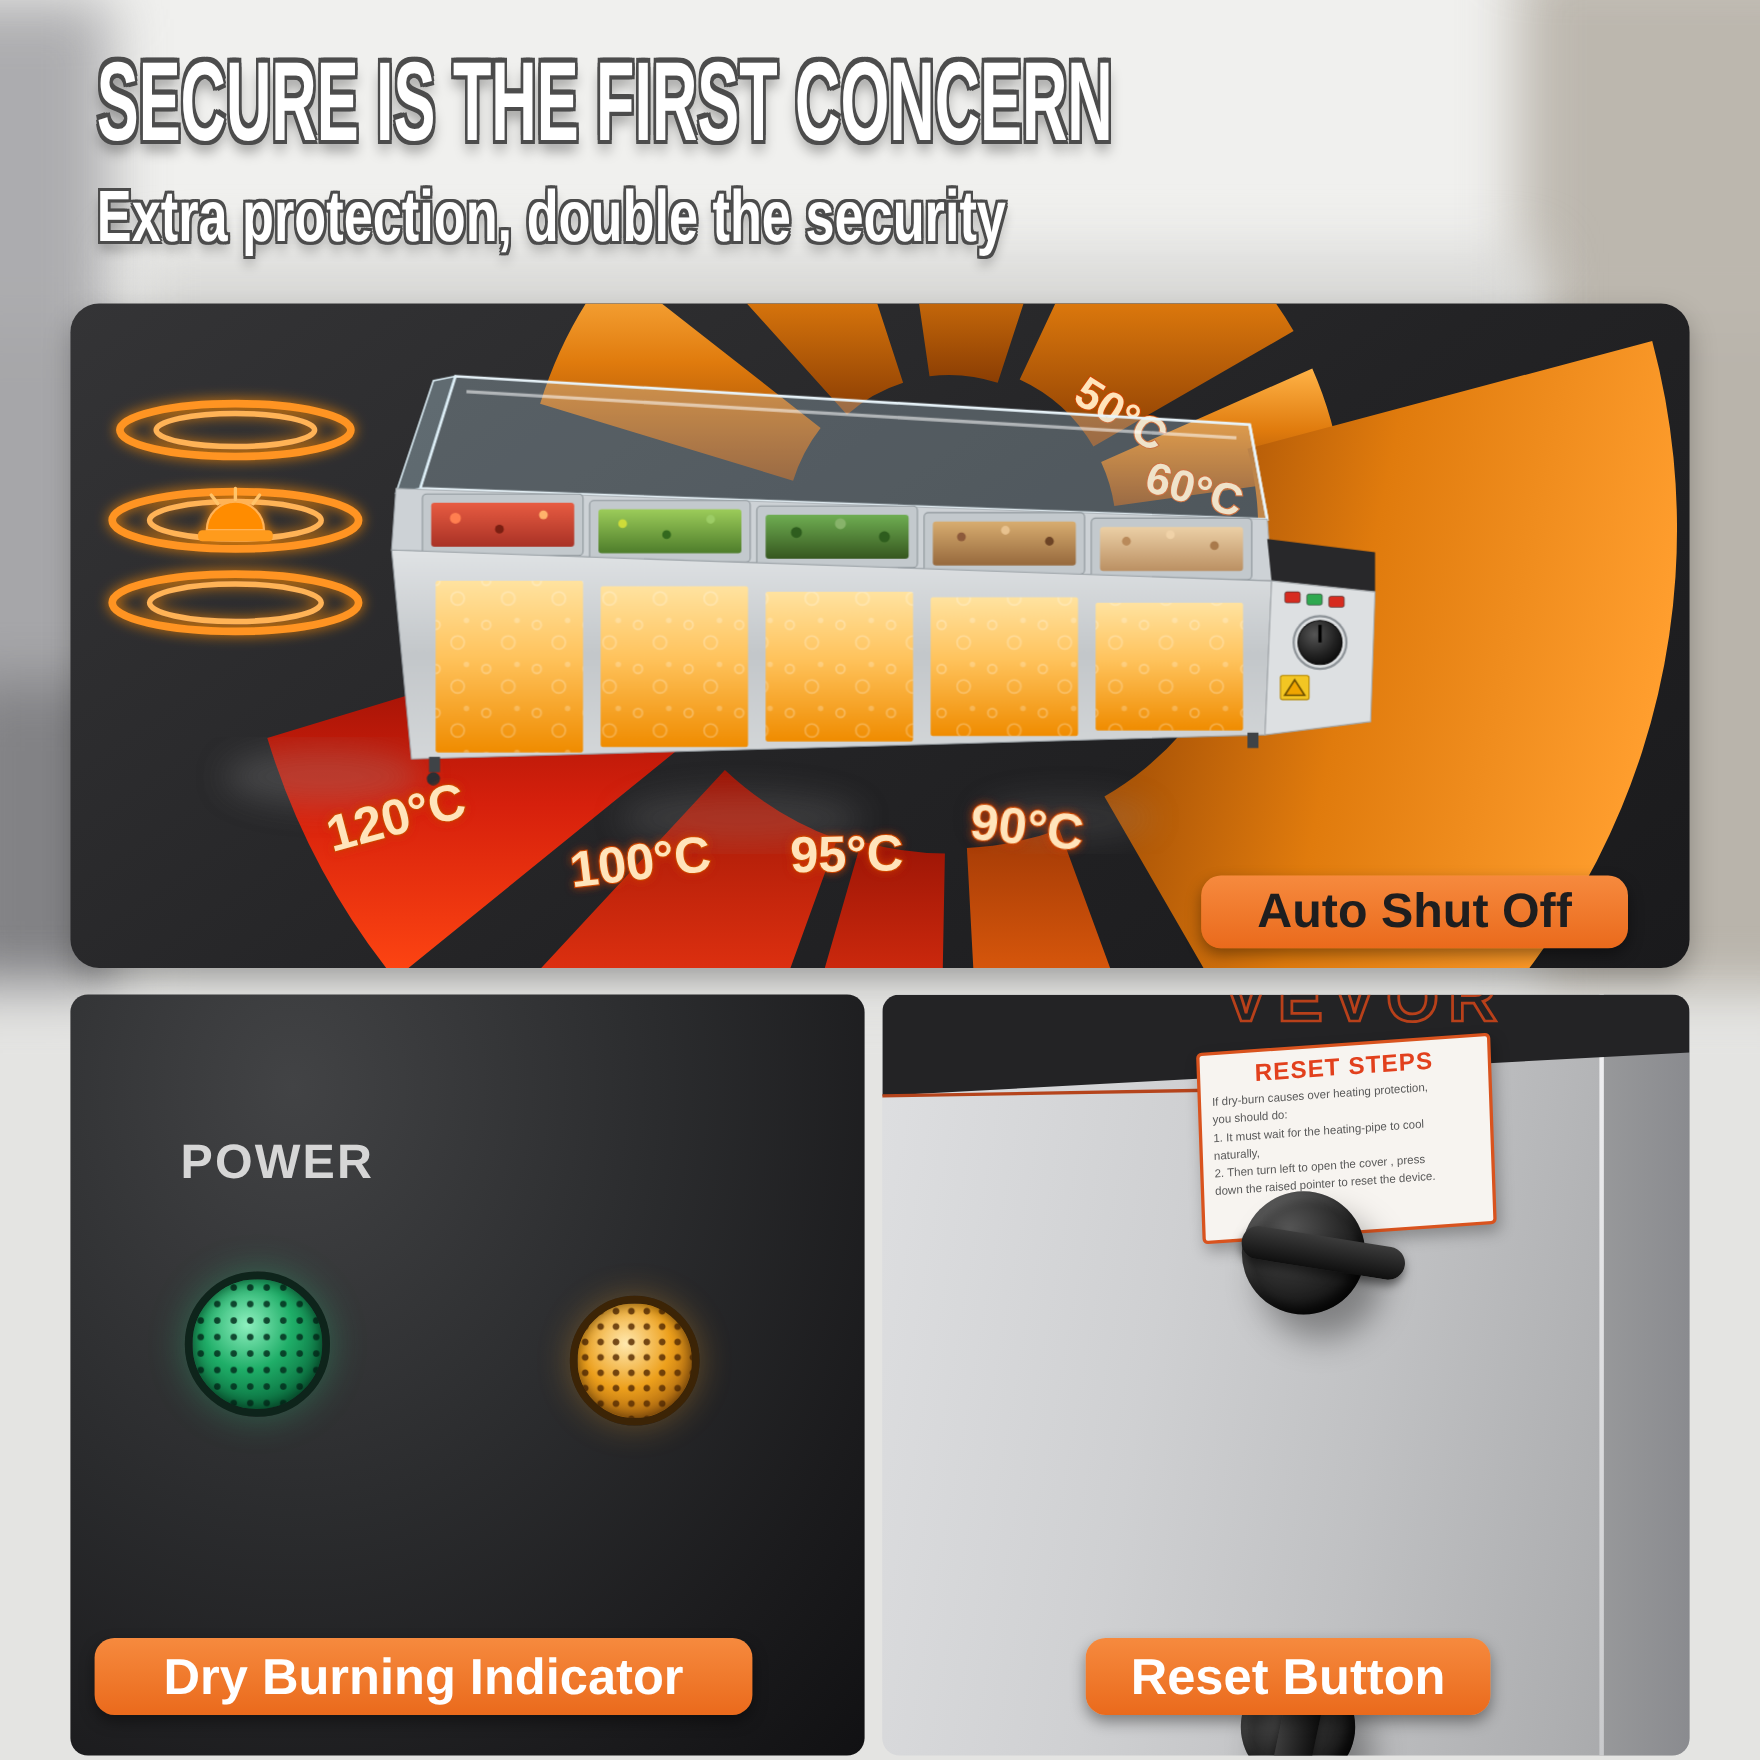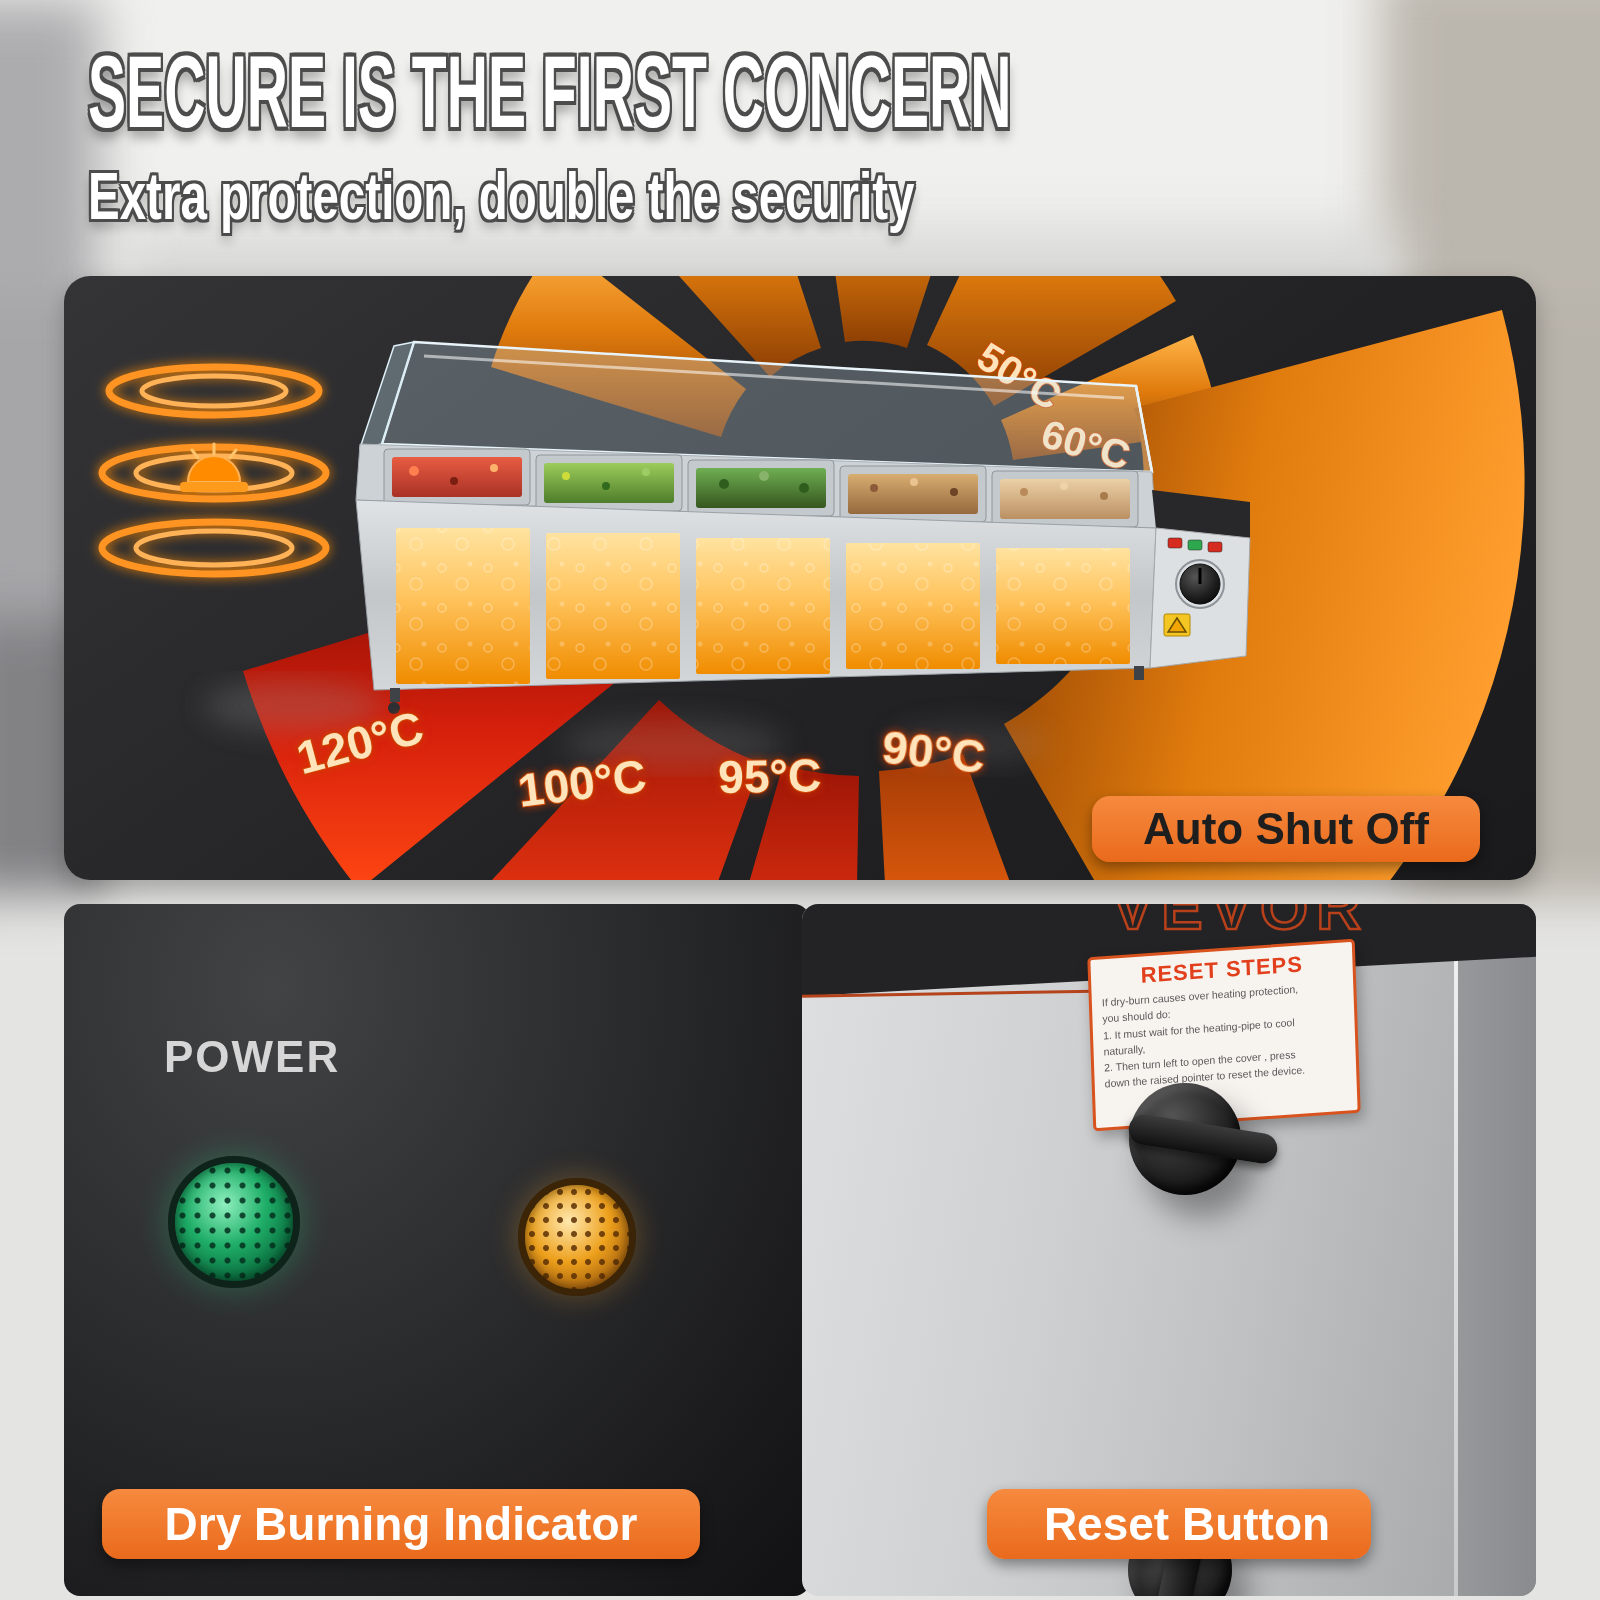--- a/index.html
+++ b/index.html
@@ -40,27 +40,26 @@
   }
   .hero svg{position:absolute;left:0;top:0;}
   .tLabel{font-family:"Liberation Sans",sans-serif;font-weight:bold;fill:#ffe4bb;stroke:#cc4700;stroke-width:2px;paint-order:stroke;}
   
   .pill{
     position:absolute;display:flex;align-items:center;justify-content:center;
     background:linear-gradient(180deg,#f68a3e,#ea6a1c);border-radius:18px;
     color:#fff;font-weight:800;box-shadow:0 6px 14px rgba(0,0,0,.4);z-index:6;white-space:nowrap;text-align:right;
   }
   .pill-auto{right:56px;top:520px;width:388px;height:66px;font-size:44px;color:#1e1e1f;}
-  .pill-dry{left:38px;top:585px;width:598px;height:70px;font-size:46px;}
-  .pill-reset{left:185px;top:585px;width:368px;height:70px;font-size:46px;padding-left:16px;}
+  .pill-dry{left:22px;top:585px;width:598px;height:70px;font-size:46px;}
+  .pill-reset{left:185px;top:585px;width:368px;height:70px;font-size:46px;}
   
   .panel-led{
     position:absolute;left:64px;top:904px;width:722px;height:692px;border-radius:16px;overflow:hidden;z-index:4;
     background:radial-gradient(ellipse at 28% 12%,#424345 0%,#2b2c2e 45%,#1b1b1d 78%,#111113 100%);
-    padding-left:24px;
   }
   .led-label{position:absolute;font-size:44px;font-weight:700;color:#d6d6d6;letter-spacing:2px;}
   .lbl-power{left:100px;top:128px;}
   .lbl-heating{left:440px;top:128px;}
   .led{position:absolute;border-radius:50%;}
   .led-green{
     left:104px;top:252px;width:118px;height:118px;border:7px solid #0e241b;
     background-image:radial-gradient(circle,rgba(3,48,30,.85) 2.5px,rgba(3,48,30,0) 3.5px),
       radial-gradient(circle at 42% 35%,#8ef0bf 0%,#1fae68 40%,#0c7342 72%,#07462a 100%);
     background-size:15px 15px,100% 100%;

